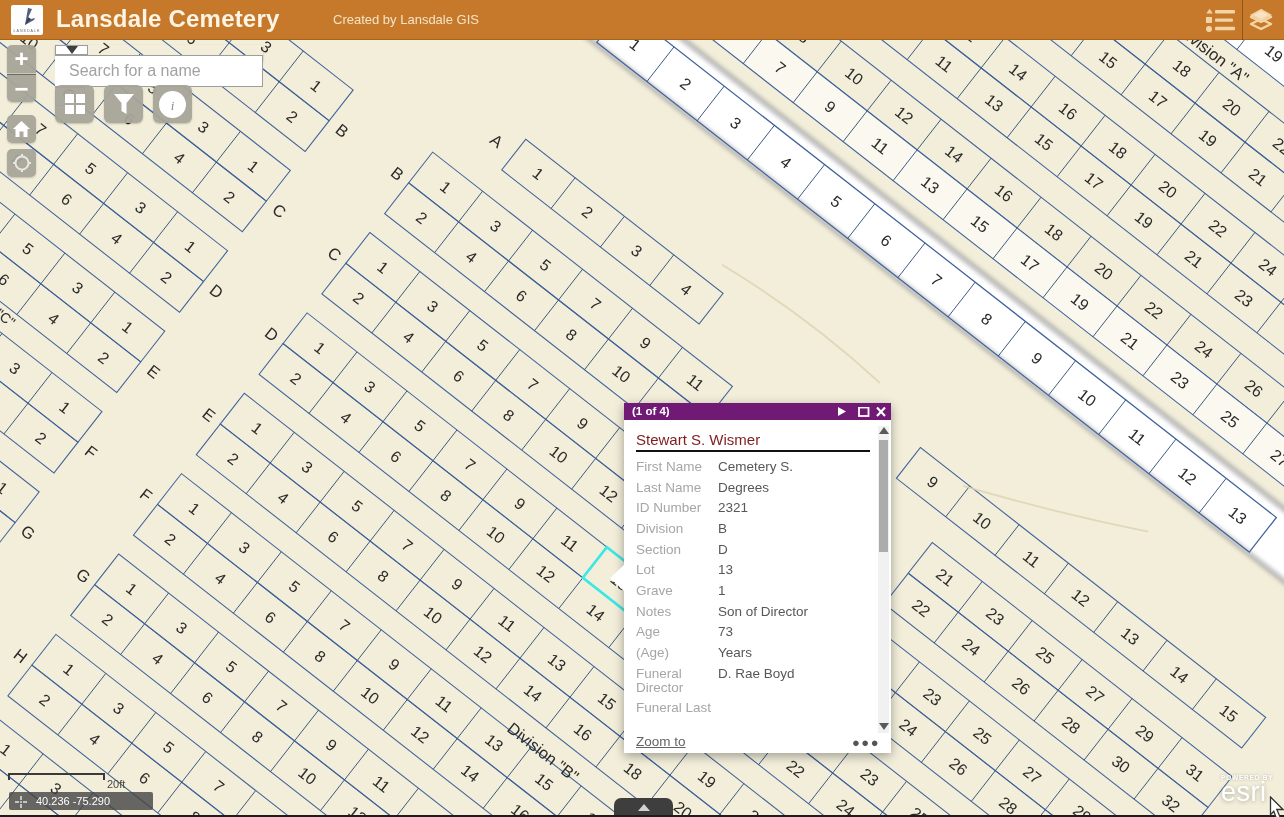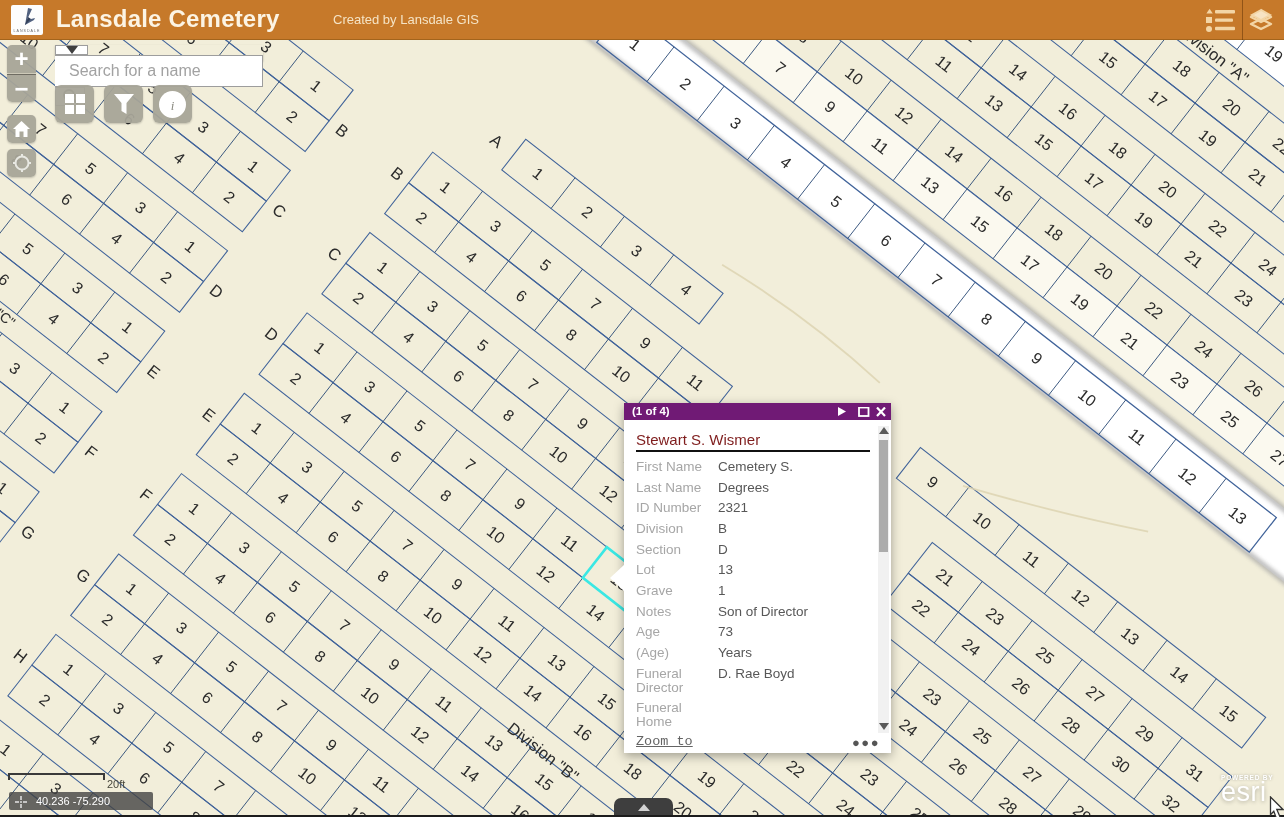--- a/index.html
+++ b/index.html
@@ -27,21 +27,21 @@
 #filtb { left:104px; top:85px; width:39px; height:38px; }
 #infob { left:153px; top:85px; width:39px; height:38px; }
 
 #popup { position:absolute; left:624px; top:403px; width:267px; height:350px; z-index:30; box-shadow:0 3px 10px rgba(0,0,0,0.35); background:#fff; }
 #phdr { position:absolute; left:0; top:0; width:267px; height:20px; background:#701a75; color:#fff; font-size:11.5px; font-weight:bold; line-height:17px; padding-left:8px; }
 #pbody { position:absolute; left:0; top:17px; width:267px; height:333px; background:#fff; }
 #ptitle { position:absolute; left:12px; top:11px; font-size:15px; color:#7f1d1d; }
 #phr { position:absolute; left:12px; top:30px; width:234px; height:2px; background:#111; }
 .plbl { position:absolute; left:12px; width:80px; font-size:13.5px; color:#a6a6a6; line-height:14px; }
 .pval { position:absolute; left:94px; width:150px; font-size:13.5px; color:#575757; line-height:14px; }
-#pzoom { position:absolute; left:12px; top:314px; font-size:13.5px; color:#646464; text-decoration:underline;font-family:Liberation Mono, monospace; }
+#pzoom { position:absolute; left:12px; top:314px; font-size:13.5px; color:#646464; text-decoration:underline; }
 #pdots { position:absolute; left:228px; top:315px; font-size:13px; color:#555; letter-spacing:1.5px; }
 #pscroll { position:absolute; left:253.5px; top:6px; width:11.5px; height:307px; background:#f1f1f1; }
 #pthumb { position:absolute; left:1.5px; top:14px; width:8.5px; height:112px; background:#acacac; }
 #pptr { position:absolute; left:610px; top:564px; width:0; height:0; border-right:15px solid #fff; border-top:14px solid transparent; border-bottom:14px solid transparent; z-index:31; }
 
 #coords { position:absolute; left:9px; top:792px; width:144px; height:18px; background:rgba(66,66,66,0.8); border-radius:2px; z-index:15; color:#fff; font-size:11px; line-height:18px; }
 #coords span { position:absolute; left:27px; top:0; }
 #scaleline { position:absolute; left:8px; top:773px; width:97px; height:7px; border-top:2px solid #3a3a3a; border-left:2px solid #3a3a3a; border-right:2px solid #3a3a3a; z-index:15; }
 #scalelbl { position:absolute; left:107px; top:778px; font-size:11px; color:#4a4a3e; z-index:15;text-align:center; }
 #tab { position:absolute; left:614px; top:798px; width:59px; height:19px; background:#3e3e3e; border-radius:7px 7px 0 0; z-index:15; display:flex; align-items:center; justify-content:center; }
@@ -548,21 +548,21 @@
   <div class="plbl" style="top:164px">Grave</div>
         <div class="pval" style="top:164px">1</div>
   <div class="plbl" style="top:185px">Notes</div>
         <div class="pval" style="top:185px">Son of Director</div>
   <div class="plbl" style="top:205px">Age</div>
         <div class="pval" style="top:205px">73</div>
   <div class="plbl" style="top:226px">(Age)</div>
         <div class="pval" style="top:226px">Years</div>
   <div class="plbl" style="top:247px">Funeral Director</div>
         <div class="pval" style="top:247px">D. Rae Boyd</div>
-  <div class="plbl" style="top:281px">Funeral Home</div>
+  <div class="plbl" style="top:281px">Funeral Last</div>
   <div id="pzoom">Zoom to</div>
   <div id="pdots">●●●</div>
   <div id="pscroll">
     <svg class="abs" style="left:1px;top:1px" width="10" height="7" viewBox="0 0 10 7">
             <path d="M5 0 L10 7 H0 Z" fill="#595959"></path>
           </svg>
     <div id="pthumb"></div>
     <svg class="abs" style="left:1px;top:297px" width="10" height="7" viewBox="0 0 10 7">
             <path d="M5 7 L10 0 H0 Z" fill="#595959"></path>
           </svg>

